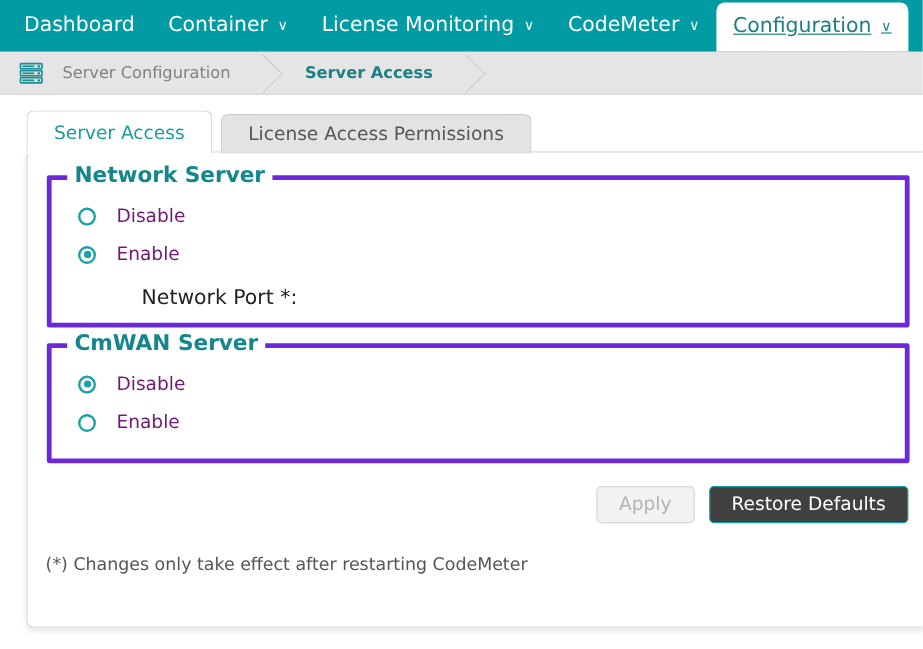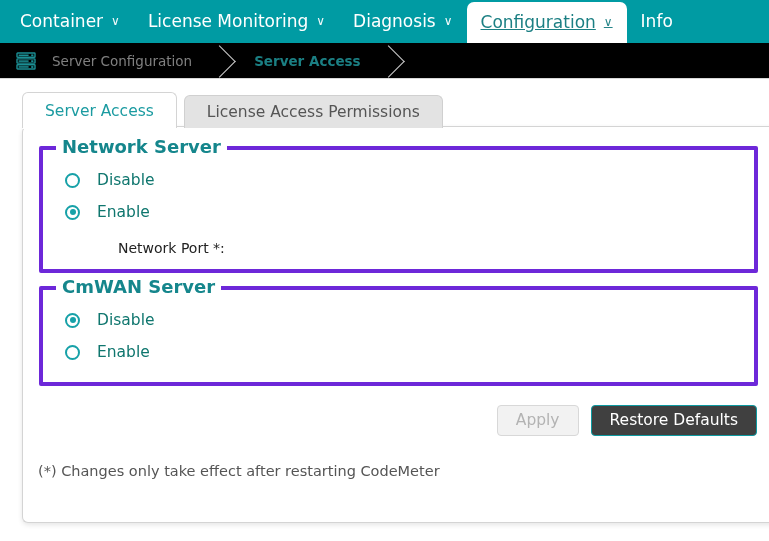--- a/index.html
+++ b/index.html
@@ -58,21 +58,21 @@
     text-decoration: underline;
   }
   .nav-item.active .caret { color: #1b7f83; }
 
   
   .breadcrumb-bar {
     position: absolute;
     top: 43px; left: 0;
     width: 769px;
     height: 36px;
-    background: #000000;
+    background: #e5e5e5;
     border-bottom: 1px solid #d8d8d8;
     display: flex;
     align-items: center;
     box-sizing: border-box;
     z-index: 4;
   }
   .bc-icon {
     margin-left: 16px;
     margin-right: 12px;
     width: 20px;
@@ -245,38 +245,38 @@
     content: "";
     width: 6px;
     height: 6px;
     border-radius: 50%;
     background: #17a1a8;
     display: block;
   }
   .radio-label {
     margin-left: 17px;
     font-size: 15.5px;
-    color: #0f766e;
+    color: #701a75;
     white-space: nowrap;
     text-align: center;
   }
 
   
   .port-row {
     position: absolute;
     left: 22px;
     top: 86px;
     width: 676px;
     height: 24px;
     display: flex;
     align-items: center;
   }
   .port-label {
     width: 267px;
-    font-size: 14px;
+    font-size: 17px;
     color: #222222;
     white-space: nowrap;
     padding-left: 53px;
     box-sizing: border-box;
   }
   .port-input {
     flex: 1 1 auto;
     height: 23px;
     background: #e8e6e1;
     border: 1px solid #cdcbc6;
@@ -329,29 +329,32 @@
     font-size: 14.5px;
     color: #555555;
     white-space: nowrap;
   }
 </style>
 </head>
 <body>
 
 <div class="topnav">
   <div class="nav-item">
+    <span>Dashboard</span>
+  </div>
+  <div class="nav-item">
     <span>Container</span>
     <span class="caret">∨</span>
   </div>
   <div class="nav-item">
     <span>License Monitoring</span>
     <span class="caret">∨</span>
   </div>
   <div class="nav-item">
-    <span>Diagnosis</span>
+    <span>CodeMeter</span>
     <span class="caret">∨</span>
   </div>
   <div class="nav-item active">
     <span>Configuration</span>
     <span class="caret">∨</span>
   </div>
   <div class="nav-item">
     <span>Info</span>
   </div>
 </div>

